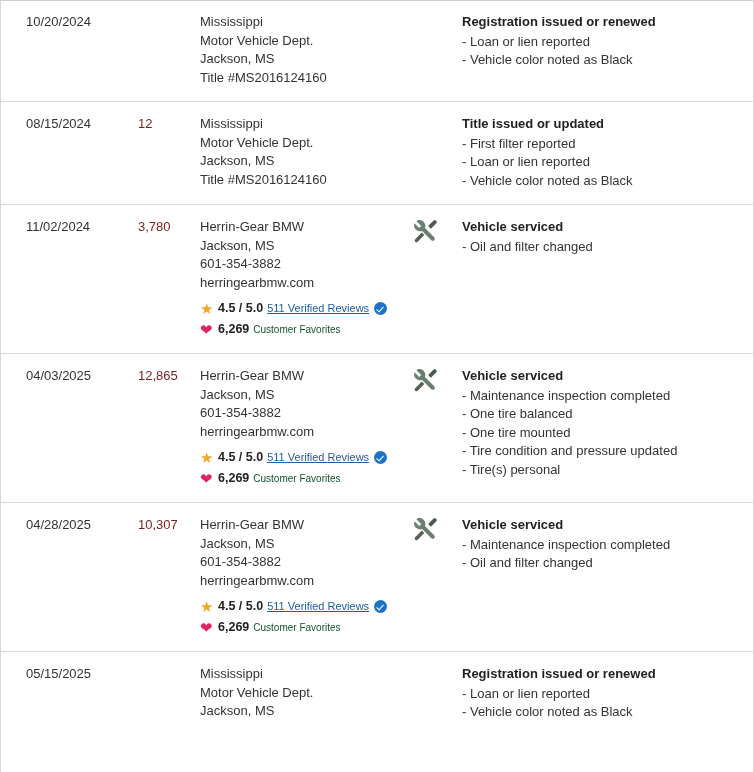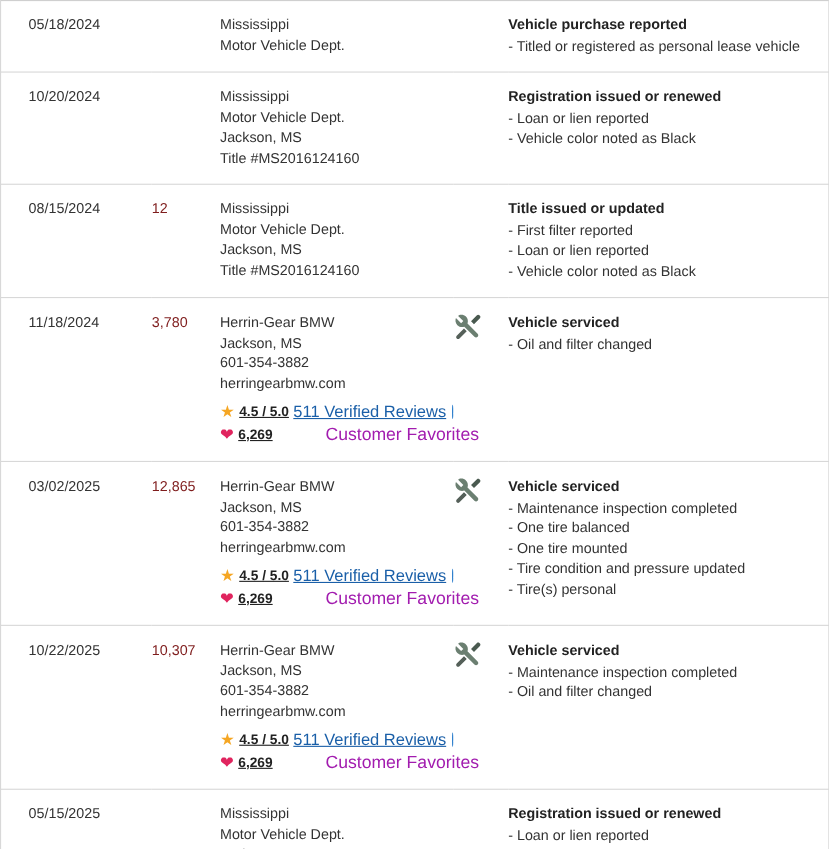--- a/index.html
+++ b/index.html
@@ -101,32 +101,30 @@
     width: 14px;
     height: 14px;
     color: #e0245e;
     font-size: 15px;
     line-height: 14px;
   }
   .rating-score, .fav-count {
     font-weight: bold;
     color: #222222;
     font-size: 12.5px;
-    text-decoration: underline;
   }
   .reviews-link {
     color: #1a5fa8;
     text-decoration: underline;
-    font-size: 15px;
+    font-size: 11px;
     cursor: pointer;
   }
   .fav-label {
-    color: #a21caf;
-    font-size: 16px;
-    margin-left: 44px;
+    color: #14532d;
+    font-size: 10px;
   }
   .verified-badge {
     display: inline-block;
     width: 13px;
     height: 13px;
     border-radius: 50%;
     background: #1a73c8;
     position: relative;
     margin-left: 1px;
     vertical-align: -2px;
@@ -170,33 +168,20 @@
 </head>
 <body>
 
 <div class="page">
   <div class="top-rule"></div>
   <div class="edge-left"></div>
   <div class="edge-right"></div>
   <table class="history-table">
     <tbody id="rows-body">
         <tr class="event-row">
-          <td class="col-date">05/18/2024</td>
-          <td class="col-odo"></td>
-          <td class="col-source">
-            <span class="src-line">Mississippi</span>
-            <span class="src-line">Motor Vehicle Dept.</span>
-          </td>
-          <td class="col-icon"></td>
-          <td class="col-details">
-            <span class="detail-title">Vehicle purchase reported</span>
-            <span class="detail-item">- Titled or registered as personal lease vehicle</span>
-          </td>
-        </tr>
-        <tr class="event-row">
           <td class="col-date">10/20/2024</td>
           <td class="col-odo"></td>
           <td class="col-source">
             <span class="src-line">Mississippi</span>
             <span class="src-line">Motor Vehicle Dept.</span>
             <span class="src-line">Jackson, MS</span>
             <span class="src-line">Title #MS2016124160</span>
           </td>
           <td class="col-icon"></td>
           <td class="col-details">
@@ -216,21 +201,21 @@
           </td>
           <td class="col-icon"></td>
           <td class="col-details">
             <span class="detail-title">Title issued or updated</span>
             <span class="detail-item">- First filter reported</span>
             <span class="detail-item">- Loan or lien reported</span>
             <span class="detail-item">- Vehicle color noted as Black</span>
           </td>
         </tr>
         <tr class="event-row">
-          <td class="col-date">11/18/2024</td>
+          <td class="col-date">11/02/2024</td>
           <td class="col-odo">3,780</td>
           <td class="col-source">
             <span class="src-line">Herrin-Gear BMW</span>
             <span class="src-line">Jackson, MS</span>
             <span class="src-line">601-354-3882</span>
             <span class="src-line">herringearbmw.com</span>
             <div class="ratings">
               <div class="rating-line">
                 <span class="star-icon">★</span>
                 <span class="rating-score">4.5 / 5.0</span>
@@ -248,21 +233,21 @@
                 <path d="M4.5 2.2 L9.2 6.9 L7.2 8.9 L2.5 4.2 C1.6 6.3 2.1 8.9 3.8 10.6 C5.5 12.3 8 12.8 10.1 12 L19.3 21.2 C20.1 22 21.4 22 22.2 21.2 C23 20.4 23 19.1 22.2 18.3 L13 9.1 C13.8 7 13.3 4.5 11.6 2.8 C9.9 1.1 7.3 0.6 5.2 1.5 Z" fill="#6b7f71"></path>
                 <path d="M21.6 1.6 L16.2 7 L18.9 9.7 L24.3 4.3 C24.9 3.7 24.9 2.7 24.3 2.1 L23.8 1.6 C23.2 1 22.2 1 21.6 1.6 Z" fill="#4a5a50"></path>
                 <path d="M9.8 13.6 L3.2 20.2 C2.5 20.9 2.5 22 3.2 22.7 C3.9 23.4 5 23.4 5.7 22.7 L12.3 16.1 Z" fill="#556059"></path>
               </svg></span></td>
           <td class="col-details">
             <span class="detail-title">Vehicle serviced</span>
             <span class="detail-item">- Oil and filter changed</span>
           </td>
         </tr>
         <tr class="event-row">
-          <td class="col-date">03/02/2025</td>
+          <td class="col-date">04/03/2025</td>
           <td class="col-odo">12,865</td>
           <td class="col-source">
             <span class="src-line">Herrin-Gear BMW</span>
             <span class="src-line">Jackson, MS</span>
             <span class="src-line">601-354-3882</span>
             <span class="src-line">herringearbmw.com</span>
             <div class="ratings">
               <div class="rating-line">
                 <span class="star-icon">★</span>
                 <span class="rating-score">4.5 / 5.0</span>
@@ -284,21 +269,21 @@
           <td class="col-details">
             <span class="detail-title">Vehicle serviced</span>
             <span class="detail-item">- Maintenance inspection completed</span>
             <span class="detail-item">- One tire balanced</span>
             <span class="detail-item">- One tire mounted</span>
             <span class="detail-item">- Tire condition and pressure updated</span>
             <span class="detail-item">- Tire(s) personal</span>
           </td>
         </tr>
         <tr class="event-row">
-          <td class="col-date">10/22/2025</td>
+          <td class="col-date">04/28/2025</td>
           <td class="col-odo">10,307</td>
           <td class="col-source">
             <span class="src-line">Herrin-Gear BMW</span>
             <span class="src-line">Jackson, MS</span>
             <span class="src-line">601-354-3882</span>
             <span class="src-line">herringearbmw.com</span>
             <div class="ratings">
               <div class="rating-line">
                 <span class="star-icon">★</span>
                 <span class="rating-score">4.5 / 5.0</span>

